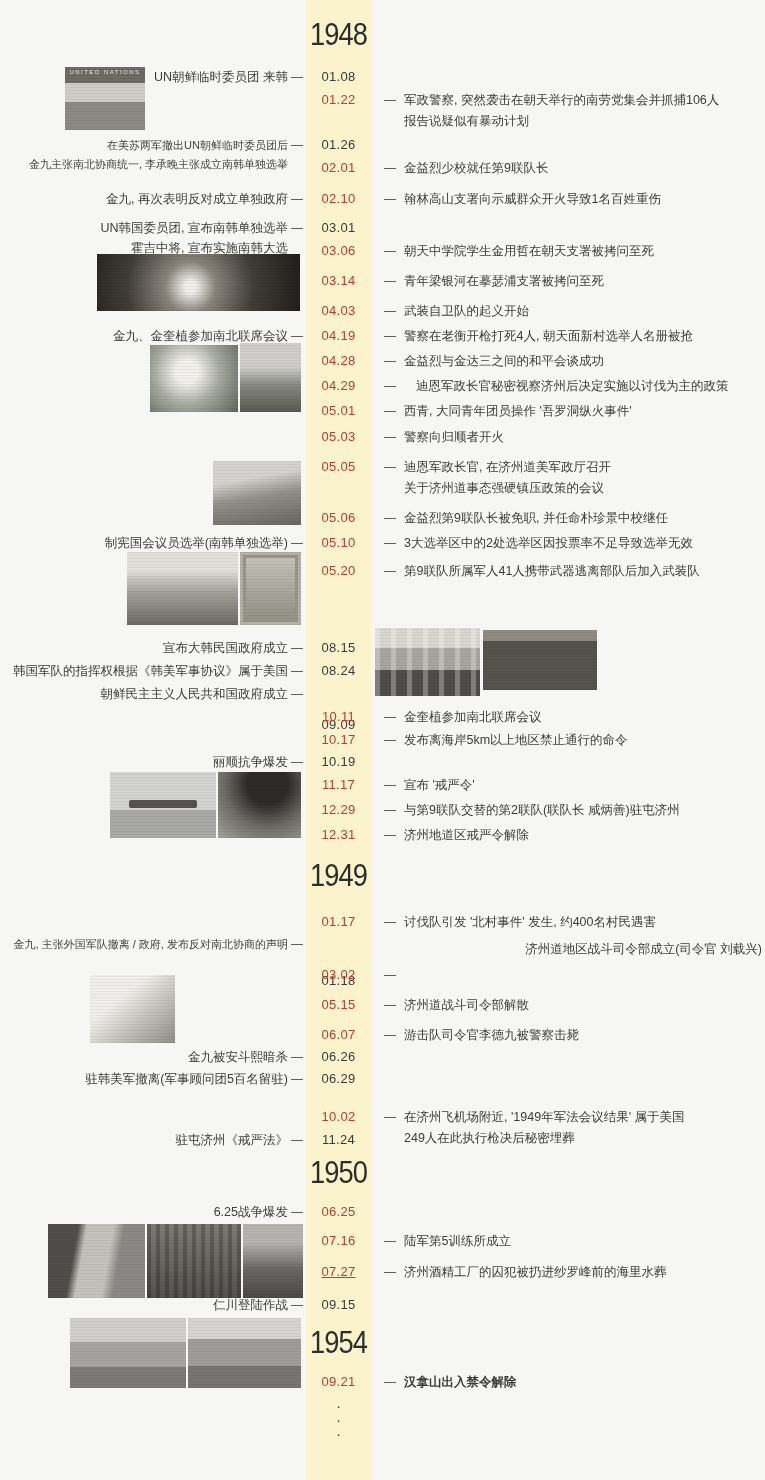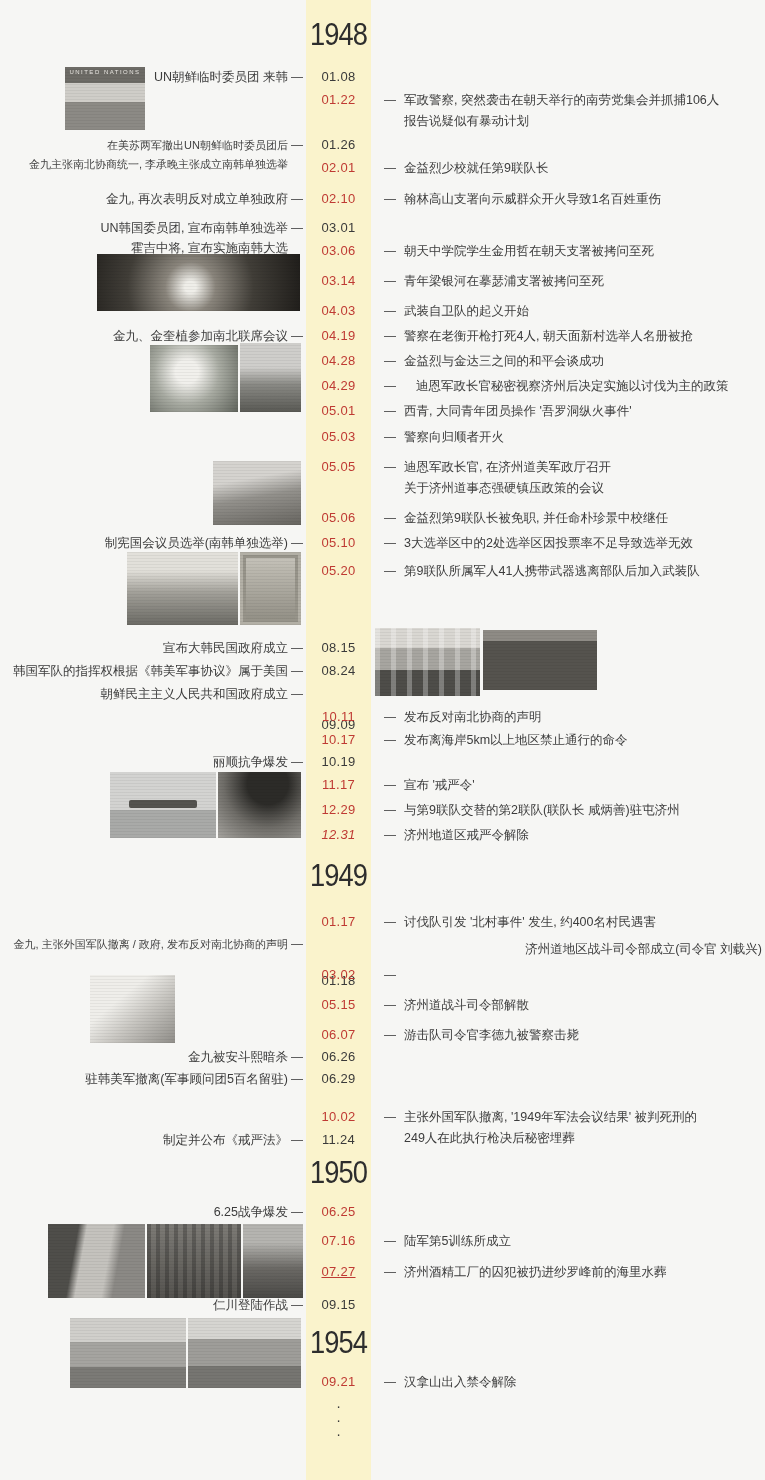--- a/index.html
+++ b/index.html
@@ -229,34 +229,34 @@
     <div class="ev-left" style="top: 638px;">宣布大韩民国政府成立</div>
     <div class="ev-dash l" style="top: 639px;">—</div>
     <div class="ev-date" style="top: 662px;">08.24</div>
     <div class="ev-left" style="top: 661px;">韩国军队的指挥权根据《韩美军事协议》属于美国</div>
     <div class="ev-dash l" style="top: 662px;">—</div>
     <div class="ev-date" style="top: 716px;">09.09</div>
     <div class="ev-left" style="top: 684px;">朝鲜民主主义人民共和国政府成立</div>
     <div class="ev-dash l" style="top: 685px;">—</div>
     <div class="ev-date red" style="top: 708px;">10.11</div>
     <div class="ev-dash r" style="top: 708px;">—</div>
-    <div class="ev-right" style="top: 707px;">发布反对南北协商的声明</div>
+    <div class="ev-right" style="top: 707px;">金奎植参加南北联席会议</div>
     <div class="ev-date red" style="top: 731px;">10.17</div>
     <div class="ev-dash r" style="top: 731px;">—</div>
     <div class="ev-right" style="top: 730px;">发布离海岸5km以上地区禁止通行的命令</div>
     <div class="ev-date" style="top: 753px;">10.19</div>
     <div class="ev-left" style="top: 752px;">丽顺抗争爆发</div>
     <div class="ev-dash l" style="top: 753px;">—</div>
     <div class="ev-date red" style="top: 776px;">11.17</div>
     <div class="ev-dash r" style="top: 776px;">—</div>
     <div class="ev-right" style="top: 775px;">宣布 '戒严令'</div>
     <div class="ev-date red" style="top: 801px;">12.29</div>
     <div class="ev-dash r" style="top: 801px;">—</div>
     <div class="ev-right" style="top: 800px;">与第9联队交替的第2联队(联队长 咸炳善)驻屯济州</div>
-    <div class="ev-date red" style="top: 826px; font-style: italic;">12.31</div>
+    <div class="ev-date red" style="top: 826px;">12.31</div>
     <div class="ev-dash r" style="top: 826px;">—</div>
     <div class="ev-right" style="top: 825px;">济州地道区戒严令解除</div>
     <div class="ev-date red" style="top: 913px;">01.17</div>
     <div class="ev-dash r" style="top: 913px;">—</div>
     <div class="ev-right" style="top: 912px;">讨伐队引发 '北村事件' 发生, 约400名村民遇害</div>
     <div class="ev-date" style="top: 972px; text-align: center;">01.18</div>
     <div class="ev-left small" style="top: 935px;">金九, 主张外国军队撤离 / 政府, 发布反对南北协商的声明</div>
     <div class="ev-dash l" style="top: 935px;">—</div>
     <div class="ev-date red" style="top: 966px;">03.02</div>
     <div class="ev-dash r" style="top: 966px;">—</div>
@@ -268,33 +268,33 @@
     <div class="ev-dash r" style="top: 1026px;">—</div>
     <div class="ev-right" style="top: 1025px;">游击队司令官李德九被警察击毙</div>
     <div class="ev-date" style="top: 1048px;">06.26</div>
     <div class="ev-left" style="top: 1047px;">金九被安斗熙暗杀</div>
     <div class="ev-dash l" style="top: 1048px;">—</div>
     <div class="ev-date" style="top: 1070px;">06.29</div>
     <div class="ev-left" style="top: 1069px;">驻韩美军撤离(军事顾问团5百名留驻)</div>
     <div class="ev-dash l" style="top: 1070px;">—</div>
     <div class="ev-date red" style="top: 1108px;">10.02</div>
     <div class="ev-dash r" style="top: 1108px;">—</div>
-    <div class="ev-right" style="top: 1107px;">主张外国军队撤离, '1949年军法会议结果' 被判死刑的
+    <div class="ev-right" style="top: 1107px;">在济州飞机场附近, '1949年军法会议结果' 属于美国
 249人在此执行枪决后秘密埋葬</div>
     <div class="ev-date" style="top: 1131px;">11.24</div>
-    <div class="ev-left" style="top: 1130px;">制定并公布《戒严法》</div>
+    <div class="ev-left" style="top: 1130px;">驻屯济州《戒严法》</div>
     <div class="ev-dash l" style="top: 1131px;">—</div>
     <div class="ev-date red" style="top: 1203px;">06.25</div>
     <div class="ev-left" style="top: 1202px;">6.25战争爆发</div>
     <div class="ev-dash l" style="top: 1203px;">—</div>
     <div class="ev-date red" style="top: 1232px;">07.16</div>
     <div class="ev-dash r" style="top: 1232px;">—</div>
     <div class="ev-right" style="top: 1231px;">陆军第5训练所成立</div>
     <div class="ev-date red" style="top: 1263px; text-decoration: underline;">07.27</div>
     <div class="ev-dash r" style="top: 1263px;">—</div>
     <div class="ev-right" style="top: 1262px;">济州酒精工厂的囚犯被扔进纱罗峰前的海里水葬</div>
     <div class="ev-date" style="top: 1296px;">09.15</div>
     <div class="ev-left" style="top: 1295px;">仁川登陆作战</div>
     <div class="ev-dash l" style="top: 1296px;">—</div>
     <div class="ev-date red" style="top: 1373px;">09.21</div>
     <div class="ev-dash r" style="top: 1373px;">—</div>
-    <div class="ev-right" style="top: 1372px;">汉拿山出入禁令解除</div>
+    <div class="ev-right" style="top: 1372px; font-weight: bold;">汉拿山出入禁令解除</div>
   </div>
 
 </body></html>

